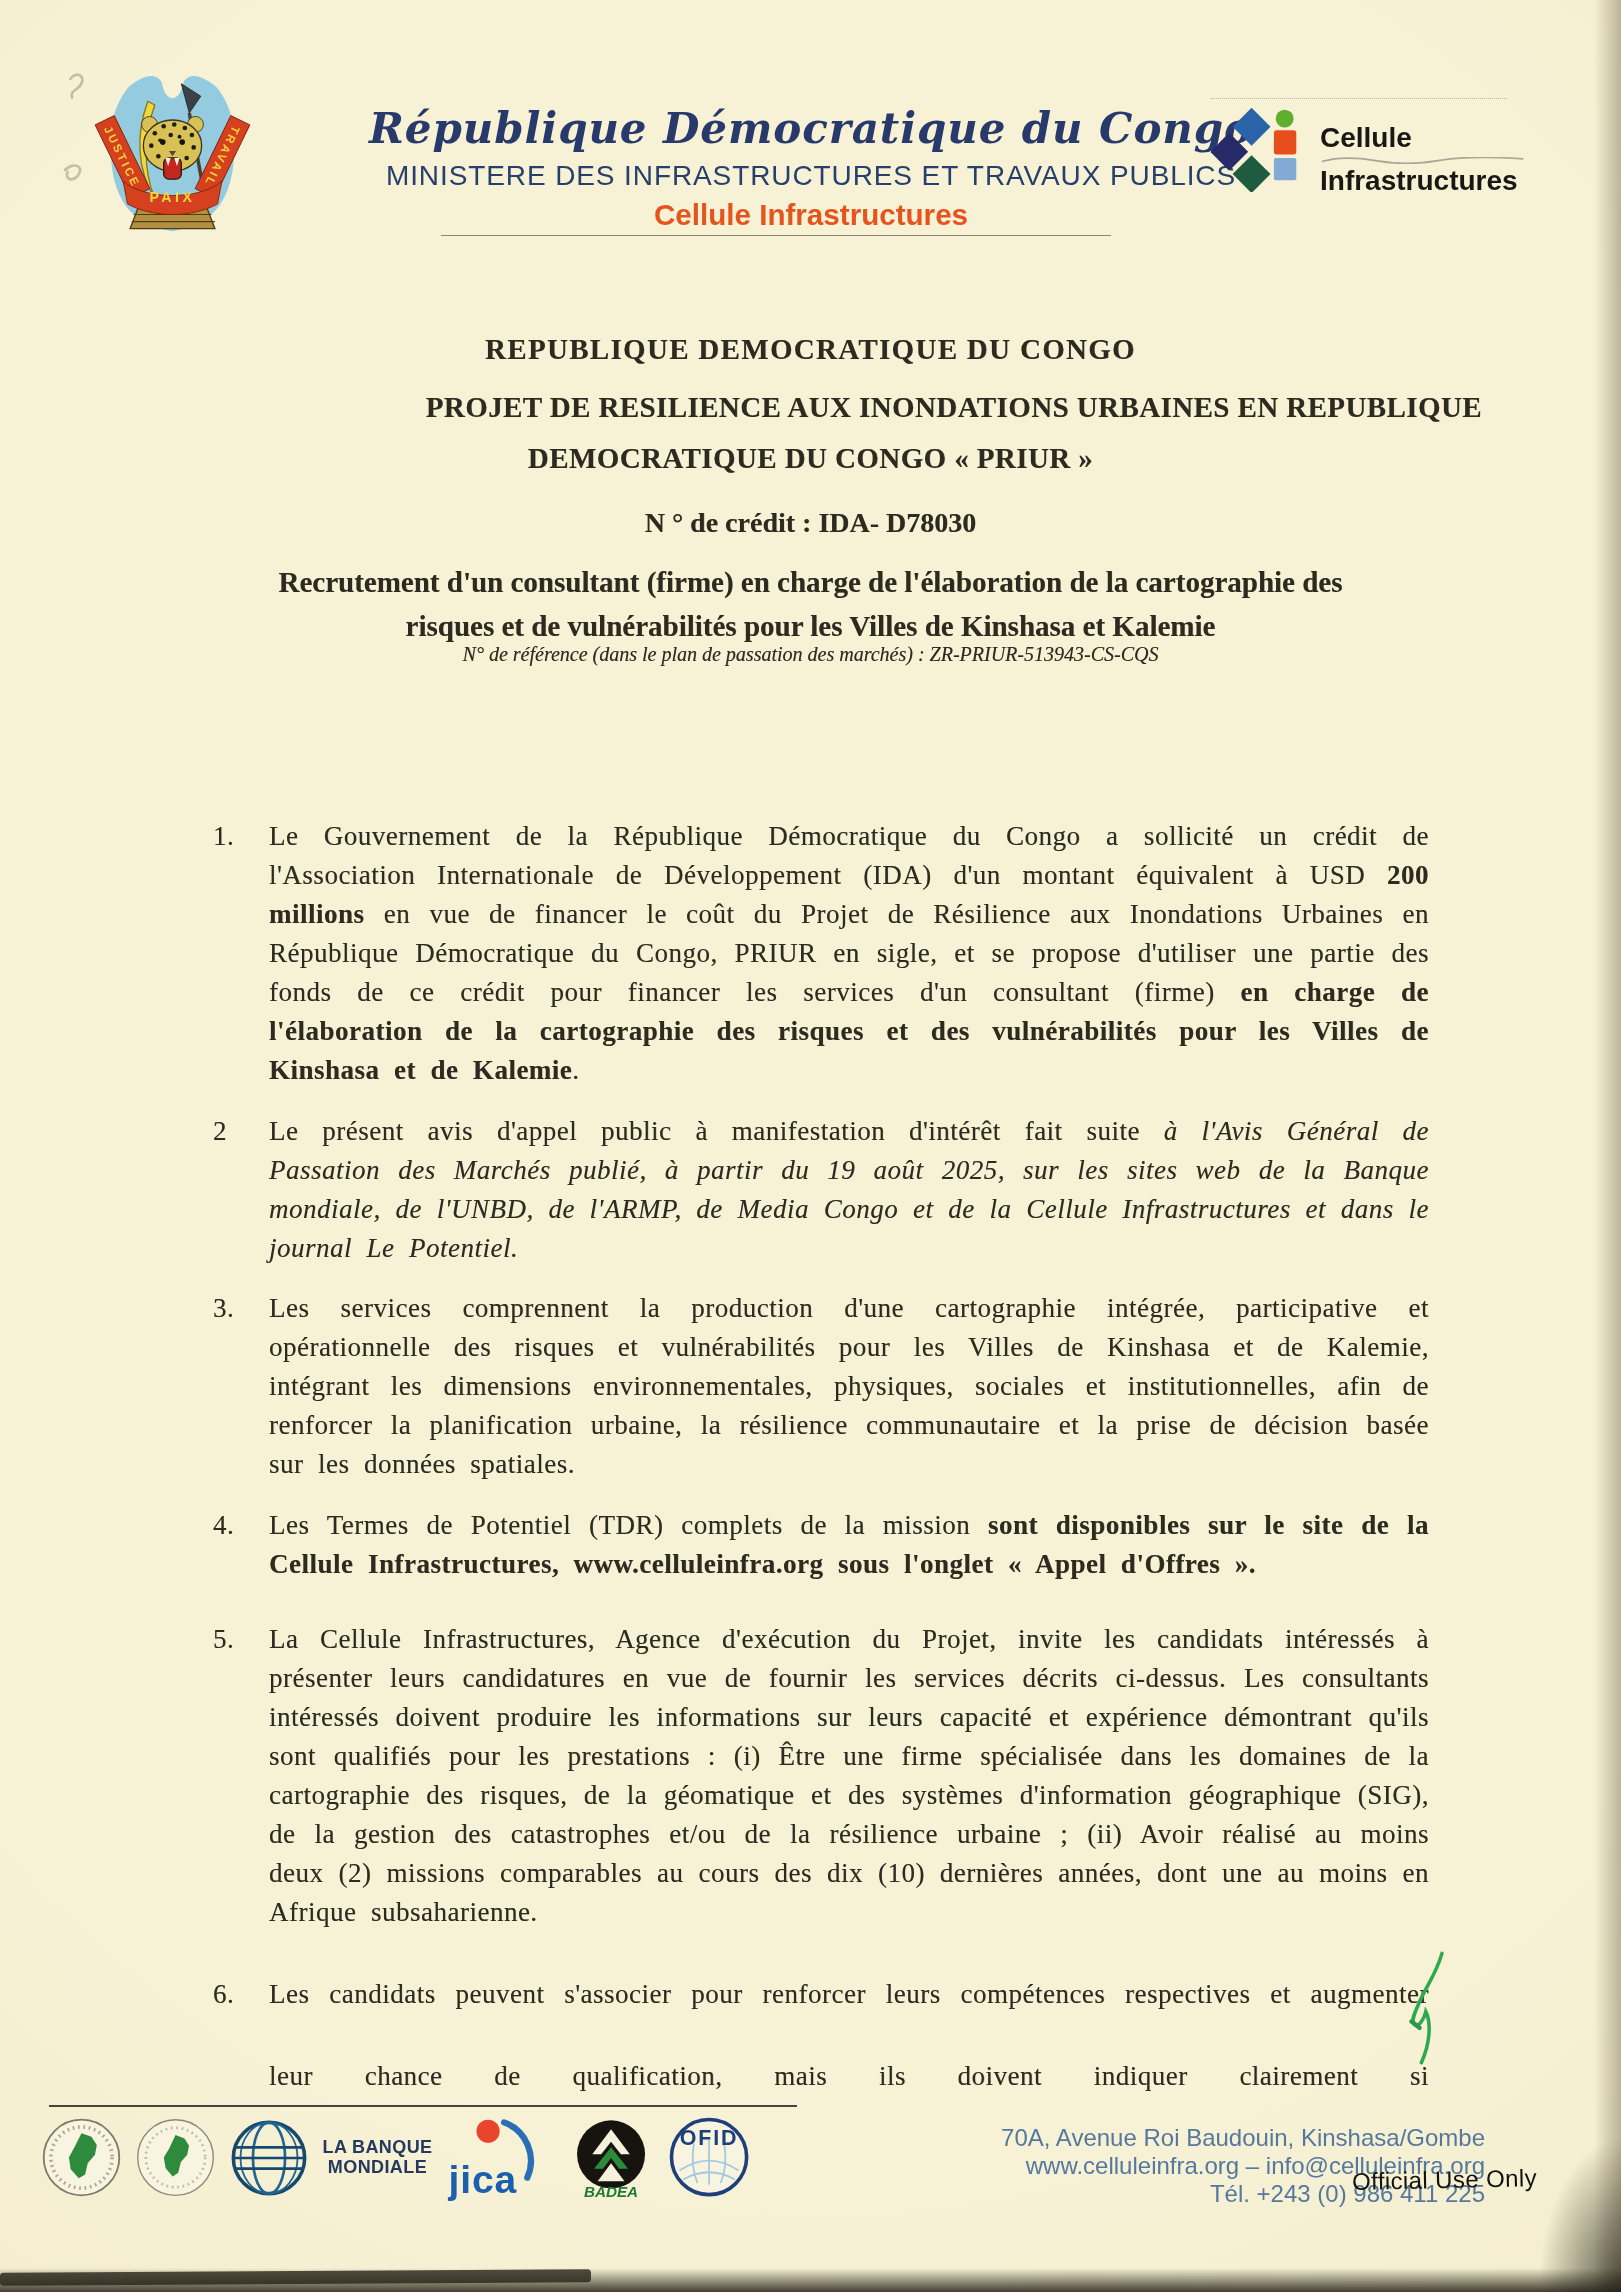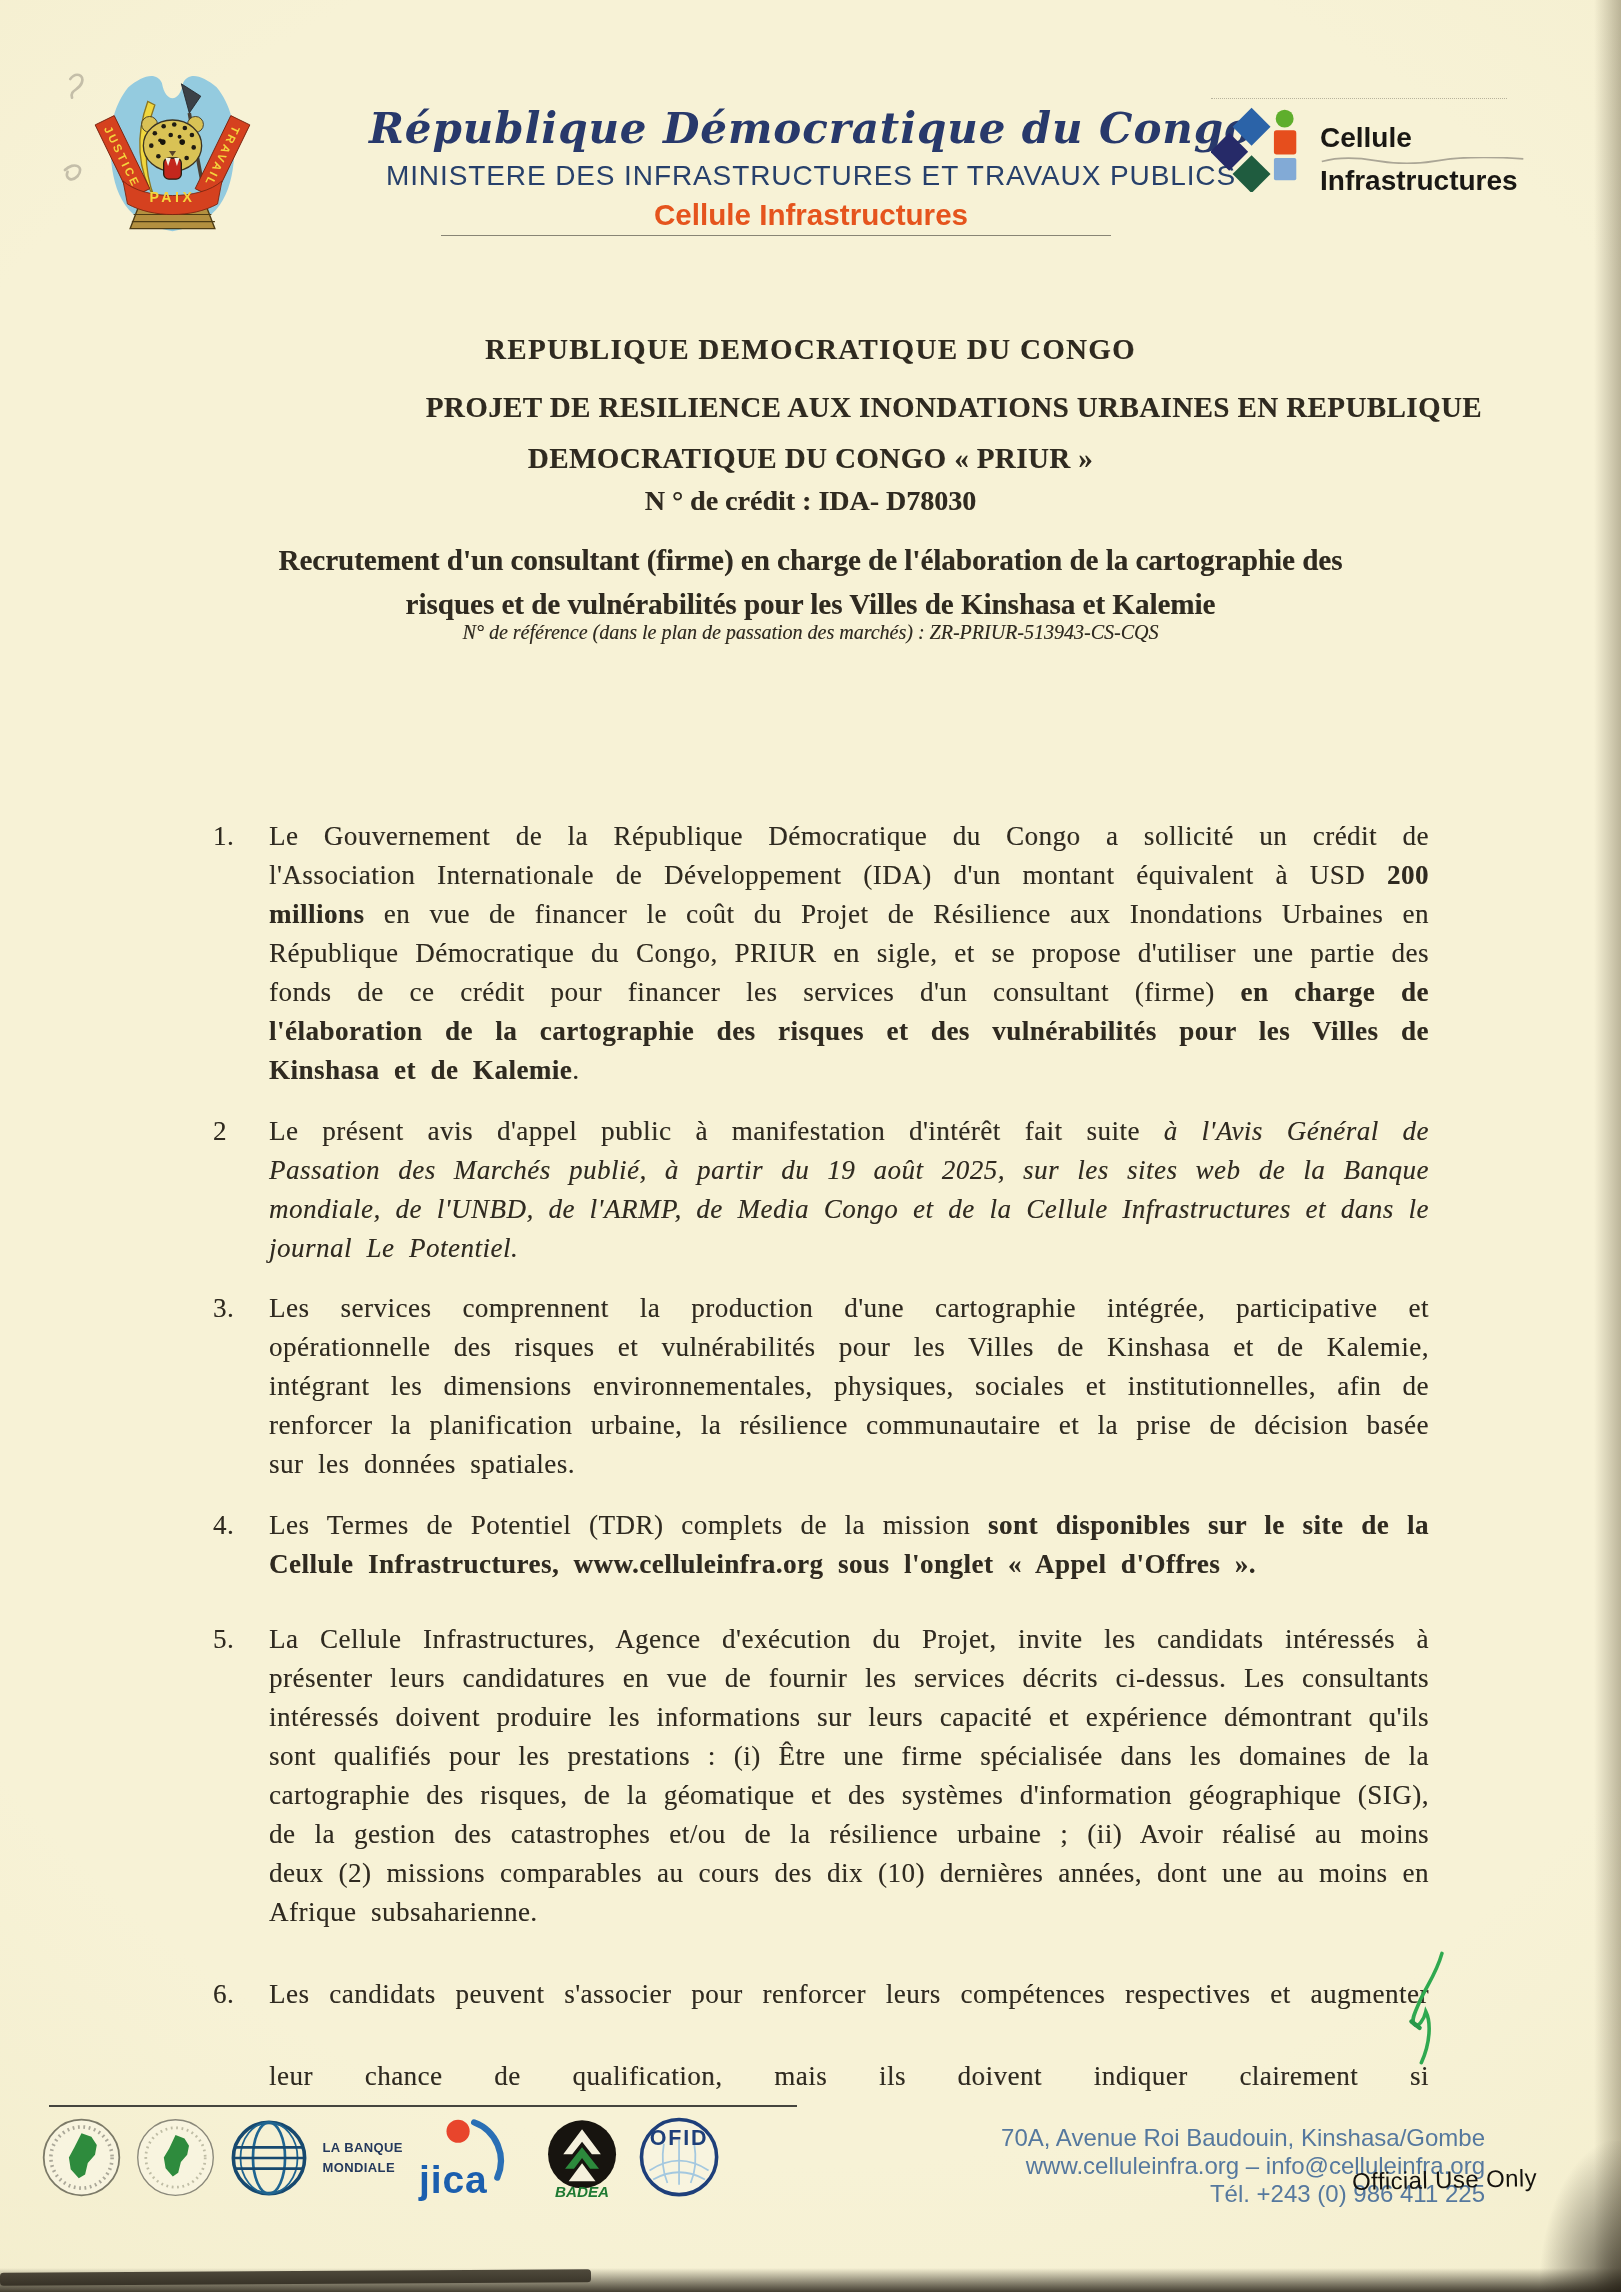--- a/index.html
+++ b/index.html
@@ -32,42 +32,42 @@
   .logo-right .dotline{position:absolute;left:0;top:-9px;width:296px;border-top:1.8px dotted rgba(120,115,100,.5);}
   .logo-text{position:absolute;left:109px;top:16px;font-family:"Liberation Sans","DejaVu Sans",sans-serif;
     font-weight:800;font-size:28px;color:#1a1814;line-height:30px;}
   .logo-text .squiggle{display:block;margin:3.6px 0 1.8px 0;}
   
   .titles{position:absolute;left:139px;top:333px;width:1343px;text-align:center;
     text-shadow:0.3px 0.3px 0.4px rgba(47,42,32,.45);}
   .t-country{font-size:29px;font-weight:bold;letter-spacing:1.3px;}
   .t-project1{font-size:29px;font-weight:bold;margin-top:25px;letter-spacing:0.4px;text-align:right;}
   .t-project2{font-size:29px;font-weight:bold;margin-top:18px;letter-spacing:0.4px;}
-  .t-credit{font-size:28px;margin-top:10px;font-weight:600;}
+  .t-credit{font-size:28px;margin-top:32px;font-weight:600;}
   .t-rec1{font-size:29px;font-weight:bold;margin-top:27px;}
   .t-rec2{font-size:29px;font-weight:bold;margin-top:10.7px;}
   .t-ref{font-size:20px;font-style:italic;}
   .t-notice{margin:32px auto 0;width:1220px;font-size:29.6px;font-weight:bold;
     text-align:justify;text-align-last:justify;border-bottom:2.7px solid #2e2a20;padding-bottom:4.5px;
     letter-spacing:0.4px;}
   
   .paras{position:absolute;left:269px;top:817px;width:1160px;
     text-shadow:0.3px 0.3px 0.4px rgba(47,42,32,.4);}
   .para{position:relative;margin:0 0 21.5px 0;text-align:justify;font-size:27px;
     line-height:39px;letter-spacing:0.5px;word-spacing:7.2px;}
   .para .marker{position:absolute;left:-56px;top:0;}
   .para .b{font-weight:bold;}
   .para .i{font-style:italic;}
   .para.gap-before{margin-top:36px;}
   .para.wide-lines{line-height:82px;text-align-last:justify;margin-bottom:0;}
   
   .footer-rule{position:absolute;left:49px;top:2105px;width:748px;border-top:2.7px solid #45453e;}
   .logos{position:absolute;left:41px;top:2115px;display:flex;align-items:center;gap:12.5px;}
   .wb-text{font-family:"Liberation Sans","DejaVu Sans",sans-serif;font-weight:bold;
-    font-size:13px;color:#24395c;line-height:19.7px;letter-spacing:0.4px;}
+    font-size:18px;color:#24395c;line-height:19.7px;letter-spacing:0.4px;text-align:center;}
   .jica-wrap{position:relative;width:112px;height:82px;}
   .jica-text{position:absolute;left:3.6px;bottom:-3.6px;font-family:"Liberation Sans","DejaVu Sans",sans-serif;
     font-weight:800;font-size:39px;color:#1b5fae;letter-spacing:0.9px;}
   .address{position:absolute;left:976px;top:2124px;width:509px;text-align:right;
     font-family:"Liberation Sans","DejaVu Sans",sans-serif;font-size:24px;line-height:28px;color:#55789e;}
   .official{position:absolute;left:1352px;top:2166px;font-family:"Liberation Sans","DejaVu Sans",sans-serif;
     font-size:24px;color:#14120e;transform:rotate(-1.2deg);letter-spacing:0.4px;}
   .paraph{position:absolute;left:1406px;top:1948px;}
 </style>
 </head>

